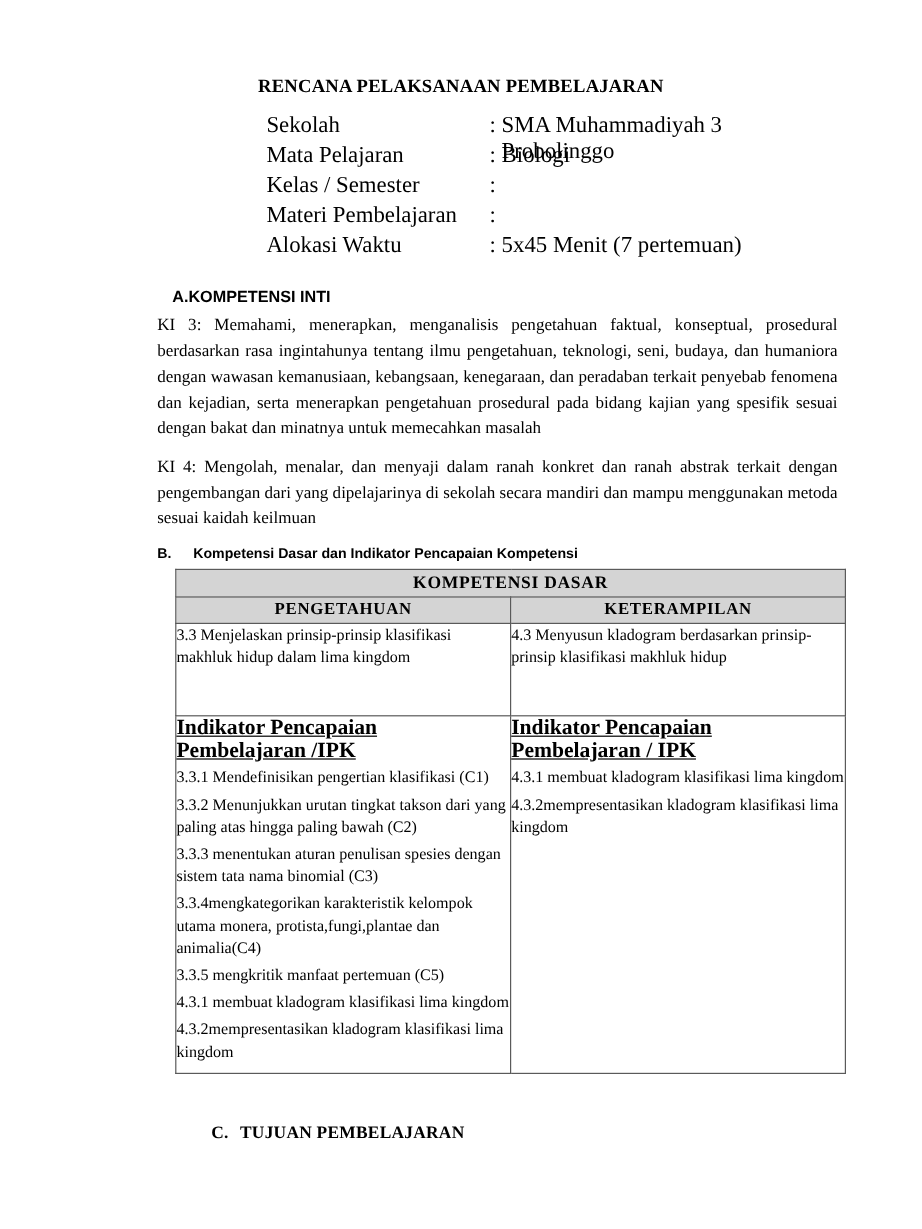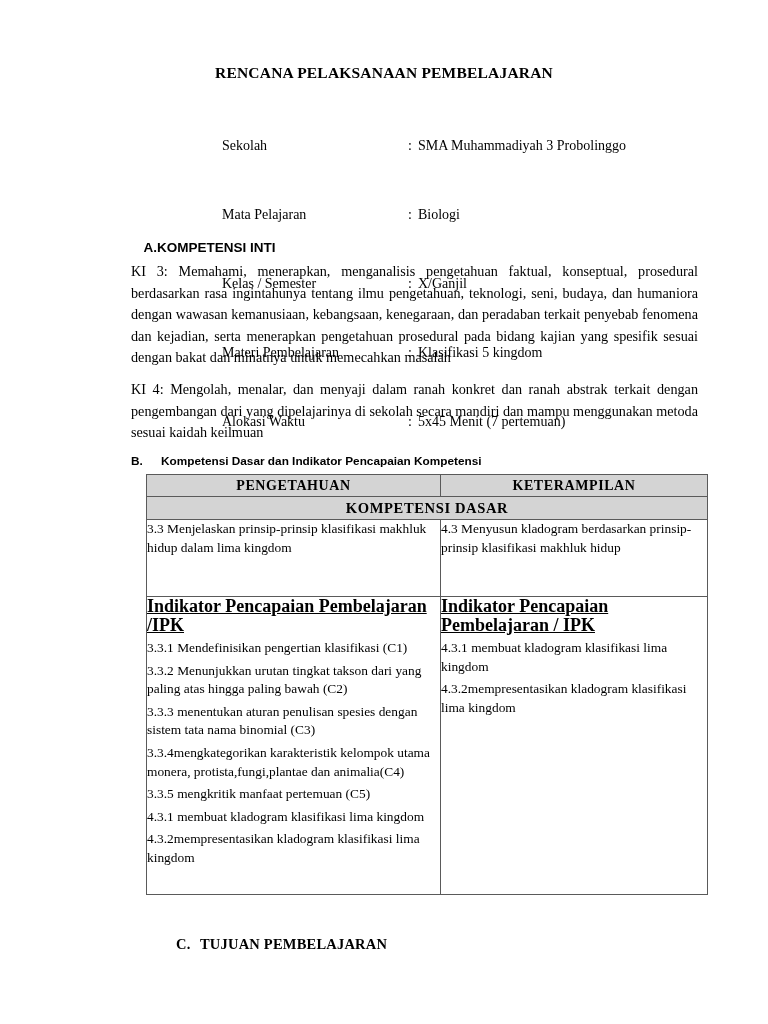--- a/index.html
+++ b/index.html
@@ -39,22 +39,21 @@
   .ident {
     position: absolute;
     left: 222px;
     top: 94px;
     width: 470px;
   }
   .ident-row {
     display: flex;
     align-items: baseline;
     height: 25px;
-    font-size: 14px;
-    margin-top: 44px;
+    font-size: 19px;
   }
   .ident-label {
     width: 186px;
     flex: 0 0 186px;
   }
   .ident-colon {
     width: 10px;
     flex: 0 0 10px;
   }
   .ident-value {
@@ -175,26 +174,24 @@
       <span class="ident-value">SMA Muhammadiyah 3 Probolinggo</span>
     </div>
     <div class="ident-row">
       <span class="ident-label">Mata Pelajaran</span>
       <span class="ident-colon">:</span>
       <span class="ident-value">Biologi</span>
     </div>
     <div class="ident-row">
       <span class="ident-label">Kelas / Semester</span>
       <span class="ident-colon">:</span>
-      <span class="ident-value">X/Ganjil</span>
     </div>
     <div class="ident-row">
       <span class="ident-label">Materi Pembelajaran</span>
       <span class="ident-colon">:</span>
-      <span class="ident-value"> Klasifikasi 5 kingdom</span>
     </div>
     <div class="ident-row">
       <span class="ident-label">Alokasi Waktu</span>
       <span class="ident-colon">:</span>
       <span class="ident-value">5x45 Menit (7 pertemuan)</span>
     </div>
   </div>
 
   <div class="sec-a">
     <span class="letter">A.</span><span>KOMPETENSI INTI</span>
@@ -203,25 +200,25 @@
   <div class="ki ki-3">KI 3: Memahami, menerapkan, menganalisis pengetahuan faktual, konseptual, prosedural berdasarkan rasa ingintahunya tentang ilmu pengetahuan, teknologi, seni, budaya, dan humaniora dengan wawasan kemanusiaan, kebangsaan, kenegaraan, dan peradaban terkait penyebab fenomena dan kejadian, serta menerapkan pengetahuan prosedural pada bidang kajian yang spesifik sesuai dengan bakat dan minatnya untuk memecahkan masalah</div>
   <div class="ki ki-4">KI 4:   Mengolah, menalar, dan menyaji dalam ranah konkret dan ranah abstrak terkait dengan pengembangan dari yang dipelajarinya di sekolah secara mandiri dan mampu menggunakan metoda sesuai kaidah keilmuan</div>
 
   <div class="sec-b">
     <span class="letter">B.</span><span>Kompetensi Dasar dan Indikator Pencapaian Kompetensi</span>
   </div>
 
   <table class="kd-table">
     <tbody>
       <tr>
+        <td class="kd-head-main" colspan="2">KOMPETENSI DASAR</td>
+      </tr>
+      <tr>
         <td class="kd-head-sub" style="width:293px">PENGETAHUAN</td>
         <td class="kd-head-sub" style="width:266px">KETERAMPILAN</td>
-      </tr>
-      <tr>
-        <td class="kd-head-main" colspan="2">KOMPETENSI DASAR</td>
       </tr>
       <tr class="kd-row-kd">
         <td class="kd-cell">
           <span class="kd-text">3.3 Menjelaskan prinsip-prinsip klasifikasi makhluk hidup dalam lima kingdom</span>
         </td>
         <td class="kd-cell">
           <span class="kd-text">4.3 Menyusun kladogram berdasarkan prinsip-prinsip klasifikasi makhluk hidup</span>
         </td>
       </tr>
       <tr class="kd-row-ipk">

